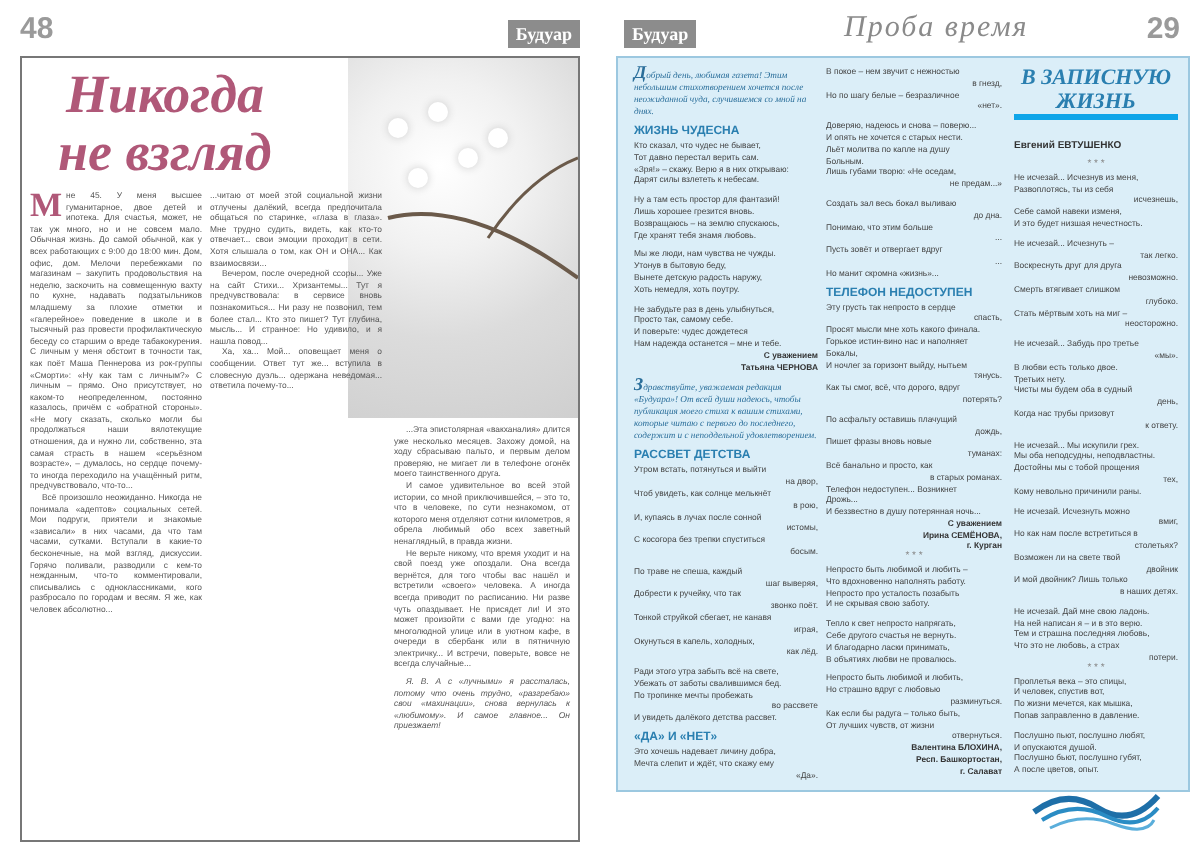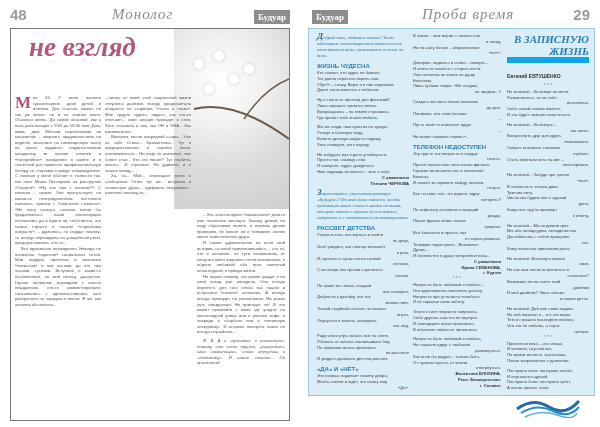--- a/index.html
+++ b/index.html
@@ -15,45 +15,45 @@
     background:radial-gradient(circle at 40% 30%,#fff 0,#f1f1f1 30%,#dcdcdc 60%,#cfcfcf 100%);}
   .blossom{position:absolute;width:10px;height:10px;border-radius:50%;background:#fff;box-shadow:0 0 4px #ccc;}
   .title{position:absolute;left:22px;top:4px;font:bold italic 27px "Liberation Serif",serif;color:#b05878;line-height:29px;}
   .col{position:absolute;font-size:4.2px;line-height:5.6px;color:#555;text-align:justify;}
   .dropcap{float:left;font:bold 17px "Liberation Serif",serif;color:#b05878;line-height:15px;margin-right:2px;}
   .rframe{position:absolute;left:6px;top:28px;width:285px;height:366px;background:#dbeef8;border:1px solid #9cc8e0;}
   .rcol{position:absolute;font-size:4.2px;line-height:5.8px;color:#444;}
   .h{font:bold 6px "Liberation Sans",sans-serif;color:#2a7fb0;margin:4px 0 1px;}
   .intro{font:italic 4.6px "Liberation Serif",serif;color:#2a6e9a;line-height:6px;}
   .sig{text-align:right;font-weight:bold;color:#333;}
-  .zap{font:bold italic 11px "Liberation Serif",serif;color:#2a7fb0;text-align:right;line-height:12px;border-bottom:6px solid #0ea5e9;}
+  .zap{font:bold italic 11px "Liberation Serif",serif;color:#2a7fb0;text-align:center;line-height:12px;border-bottom:3px solid #0ea5e9;}
   .author{font:bold 5px "Liberation Sans",sans-serif;color:#333;margin:10px 0 4px;}
   .stars{text-align:center;color:#888;font-size:5px;}
 </style>
 </head>
 <body>
 
 <div class="page left">
   <div class="pnum" style="left:10px;">48</div>
-  <div class="rubric" style="left:112px;">Монолог</div>
   <div class="logo" style="right:8px;">Будуар</div>
 
   <div class="lframe">
     <div class="photo">
       <div class="blossom" style="left:20px;top:30px;"></div>
       <div class="blossom" style="left:40px;top:22px;"></div>
       <div class="blossom" style="left:55px;top:45px;"></div>
       <div class="blossom" style="left:30px;top:55px;"></div>
       <div class="blossom" style="left:70px;top:35px;"></div>
       <svg width="115" height="180" style="position:absolute;left:0;top:0">
         <path d="M20 80 Q60 70 115 110" stroke="#6b5a4a" stroke-width="2" fill="none"></path>
         <path d="M70 90 Q90 60 115 50" stroke="#6b5a4a" stroke-width="1.5" fill="none"></path>
       </svg>
     </div>
     <div class="title">
+      <div>Никогда</div>
       <div style="margin-left:-4px;">не взгляд</div>
     </div>
 
     <div class="col" style="left:4px;top:66px;width:86px;">
       <span class="dropcap">М</span>
       <span>не 45. У меня высшее гуманитарное, двое детей и ипотека. Для счастья, может, не так уж много, но и не совсем мало. Обычная жизнь. До самой обычной, как у всех работающих с 9:00 до 18:00 мин. Дом, офис, дом. Мелочи перебежками по магазинам – закупить продовольствия на неделю, заскочить на совмещенную вахту по кухне, надавать подзатыльников младшему за плохие отметки и «галерейное» поведение в школе и в тысячный раз провести профилактическую беседу со старшим о вреде табакокурения. С личным у меня обстоит в точности так, как поёт Маша Пеннерова из рок-группы «Сморти»: «Ну как там с личным?» С личным – прямо. Оно присутствует, но каком-то неопределенном, постоянно казалось, причём с «обратной стороны». «Не могу сказать, сколько могли бы продолжаться наши вялотекущие отношения, да и нужно ли, собственно, эта самая страсть в нашем «серьёзном возрасте», – думалось, но сердце почему-то иногда переходило на учащённый ритм, предчувствовало, что-то...</span>
       <p style="margin:0;text-indent:6px;">Всё произошло неожиданно. Никогда не понимала «адептов» социальных сетей. Мои подруги, приятели и знакомые «зависали» в них часами, да что там часами, сутками. Вступали в какие-то бесконечные, на мой взгляд, дискуссии. Горячо поливали, разводили с кем-то нежданным, что-то комментировали, списывались с одноклассниками, кого разбросало по городам и весям. Я же, как человек абсолютно...</p>
     </div>
     <div class="col" style="left:94px;top:66px;width:86px;">
       <p style="margin:0;">...читаю от моей этой социальной жизни отлучены далёкий, всегда предпочитала общаться по старинке, «глаза в глаза». Мне трудно судить, видеть, как кто-то отвечает... свои эмоции проходит в сети. Хотя слышала о том, как ОН и ОНА... Как взаимосвязи... </p>

